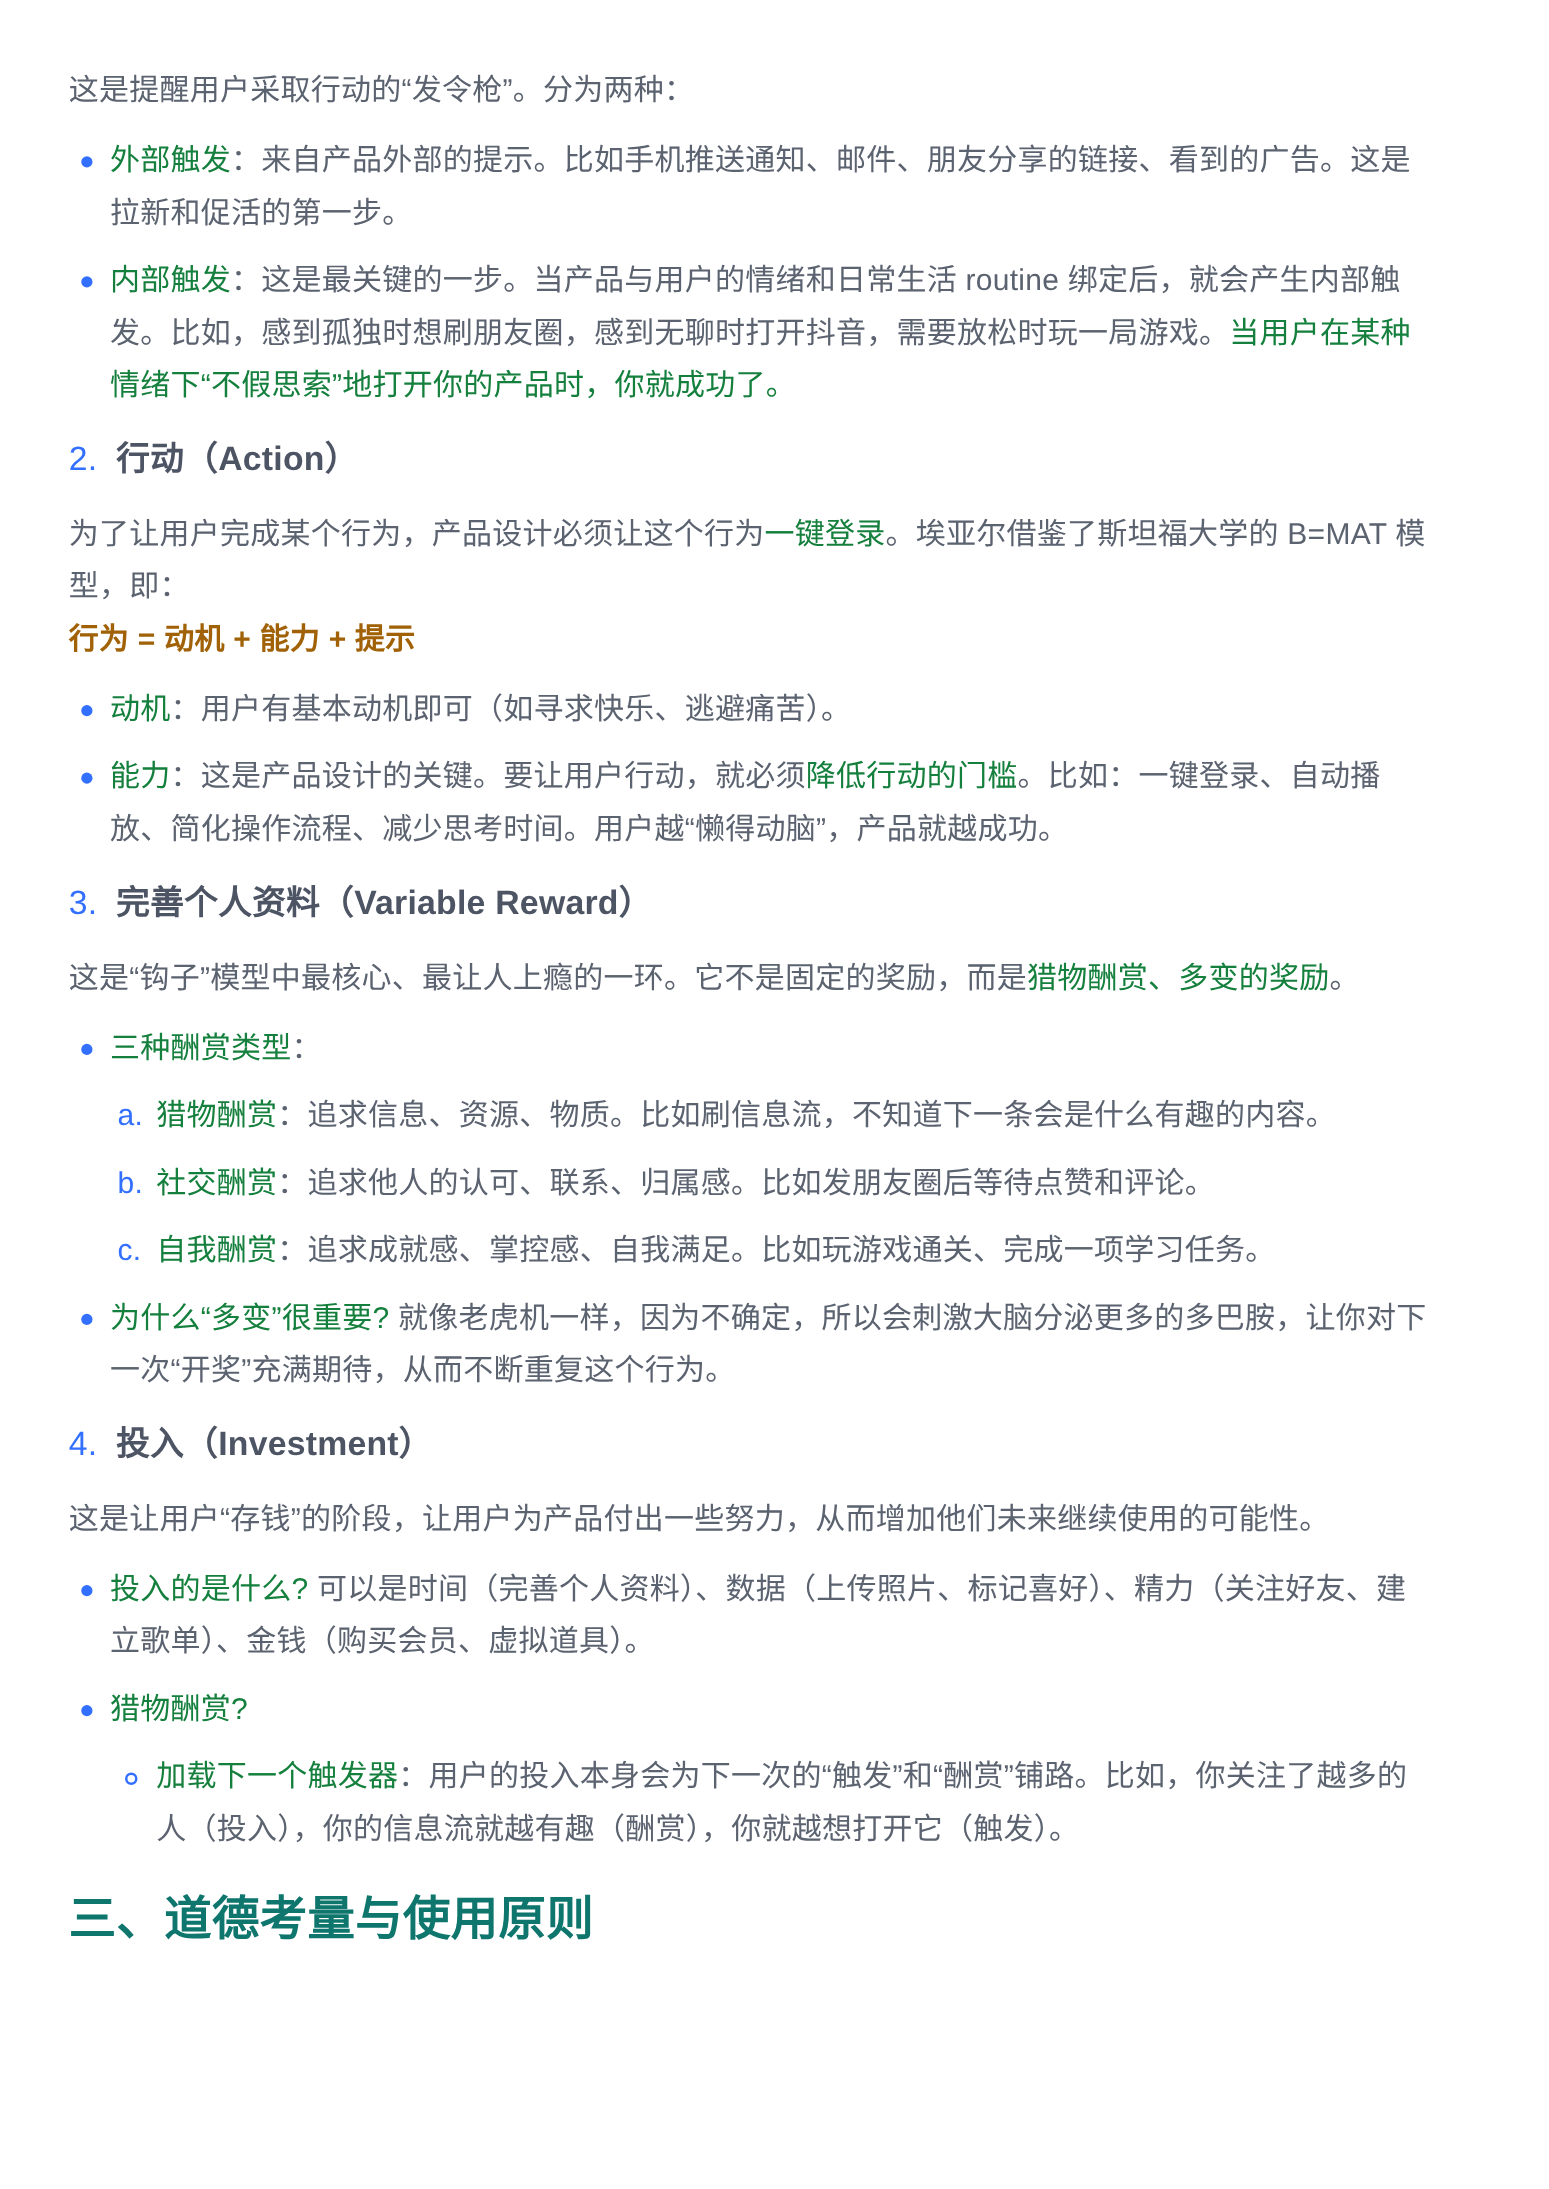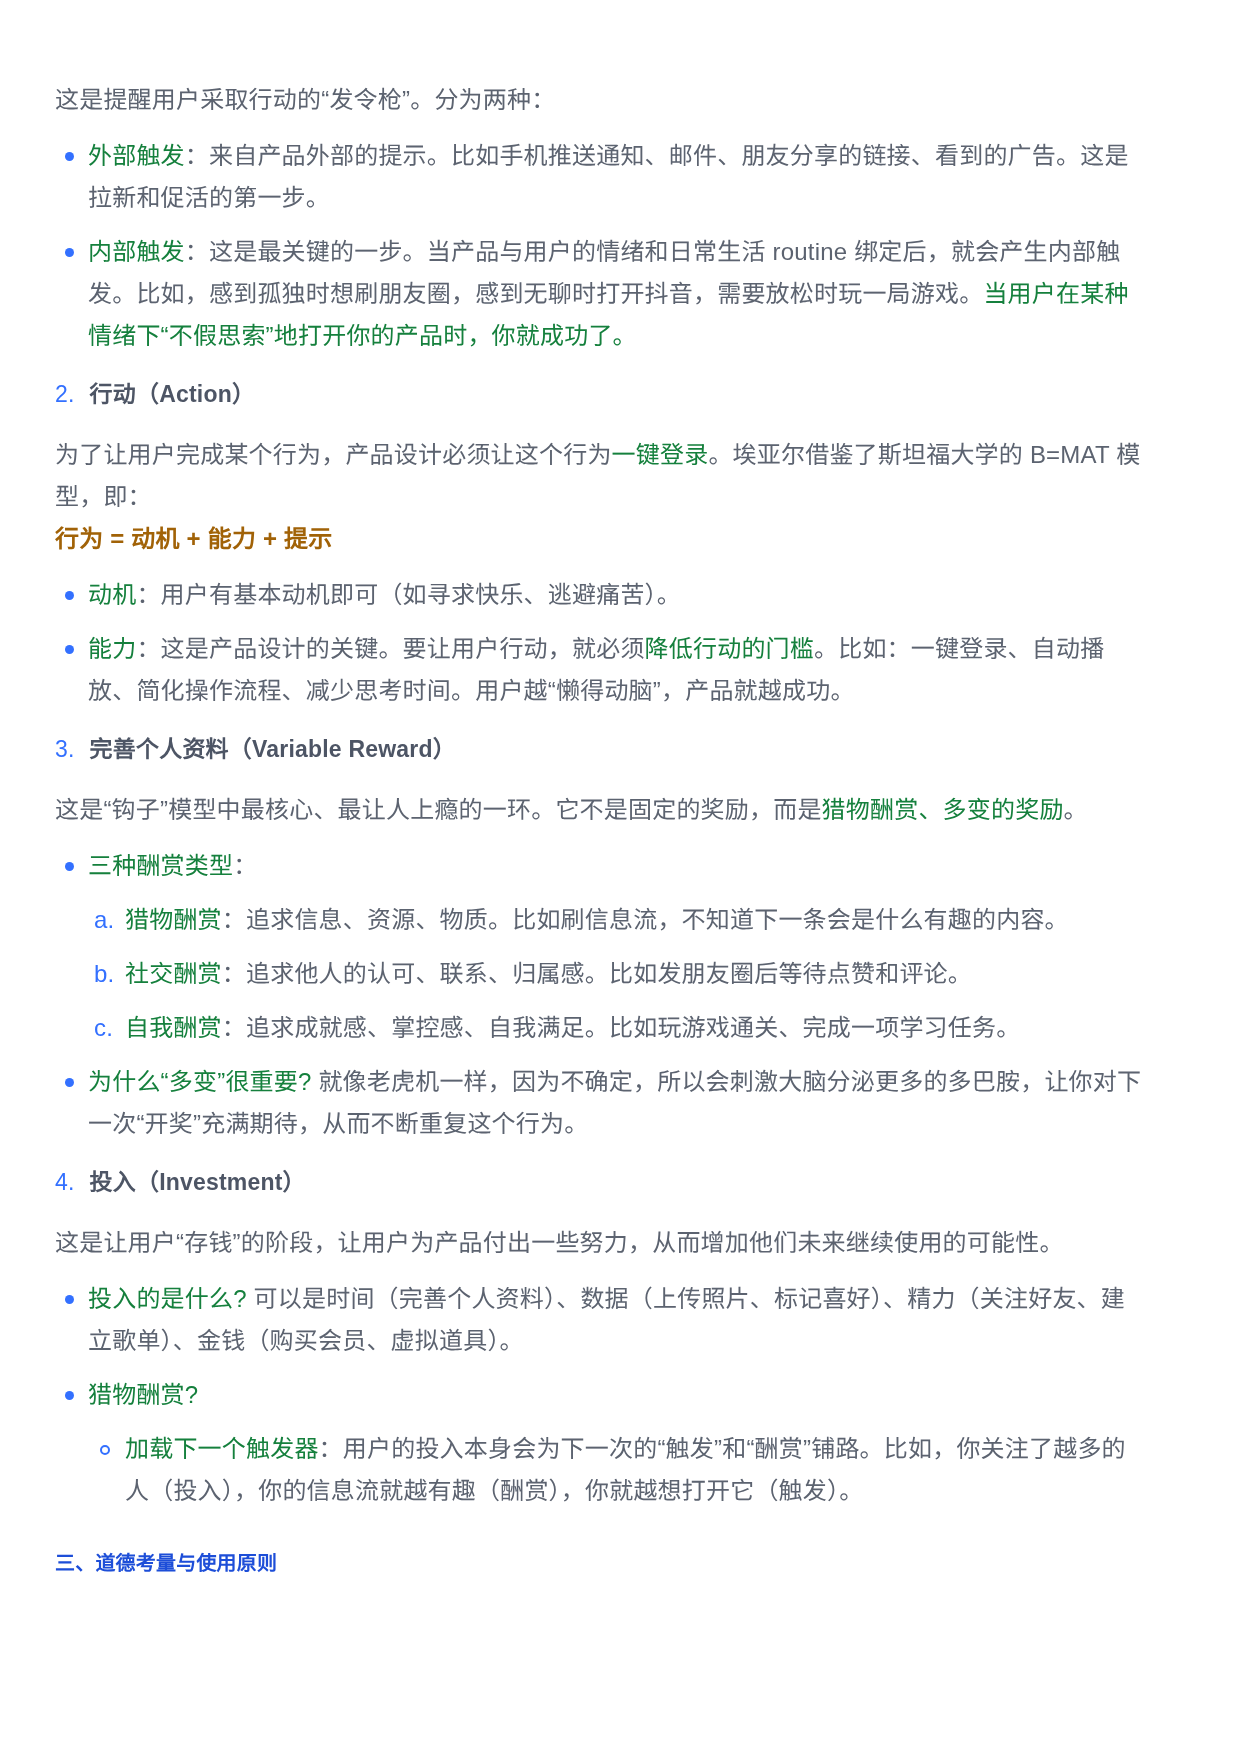--- a/index.html
+++ b/index.html
@@ -1,46 +1,46 @@
 <!DOCTYPE html>
 <html lang="zh-CN"><head>
 <meta charset="utf-8">
 <style>
   * { box-sizing: border-box; }
   html, body { margin: 0; padding: 0; background: #ffffff; }
   .doc {
     width: 1239px;
     min-height: 1751px;
     background: #ffffff;
-    padding: 79px 92px 60px 55px;
+    padding: 52px 92px 60px 55px;
     font-family: "Liberation Sans", "DejaVu Sans", sans-serif;
     font-size: 24px;
     line-height: 42px;
     color: #5c6370;
     letter-spacing: 0.2px;
   }
   p { margin: 0 0 14px 0; }
   p.tight { margin-bottom: 0; }
   strong, b { font-weight: 400; color: #15803d; }
   .formula { font-weight: 700; color: #a16207; }
 
   h3 {
     margin: 8px 0 17px 0;
-    font-size: 23px;
+    font-size: 27px;
     line-height: 46px;
     font-weight: 700;
     color: #4d5565;
   }
   h3 .hnum { color: #3370ff; font-weight: 500; margin-right: 15px; }
   h2 {
     margin: 26px 0 0 0;
-    font-size: 20px;
+    font-size: 38px;
     line-height: 50px;
     font-weight: 700;
-    color: #1d4ed8;
+    color: #0f766e;
   }
 
   ul.l1, ol.abc, ul.l2 { list-style: none; margin: 0 0 14px 0; padding: 0; }
   ul.l1 > li { position: relative; padding-left: 33px; margin-bottom: 12px; }
   ul.l1 > li:last-child { margin-bottom: 0; }
   ul.l1 > li::before {
     content: "";
     position: absolute;
     left: 10px; top: 17px;
     width: 9px; height: 9px;

